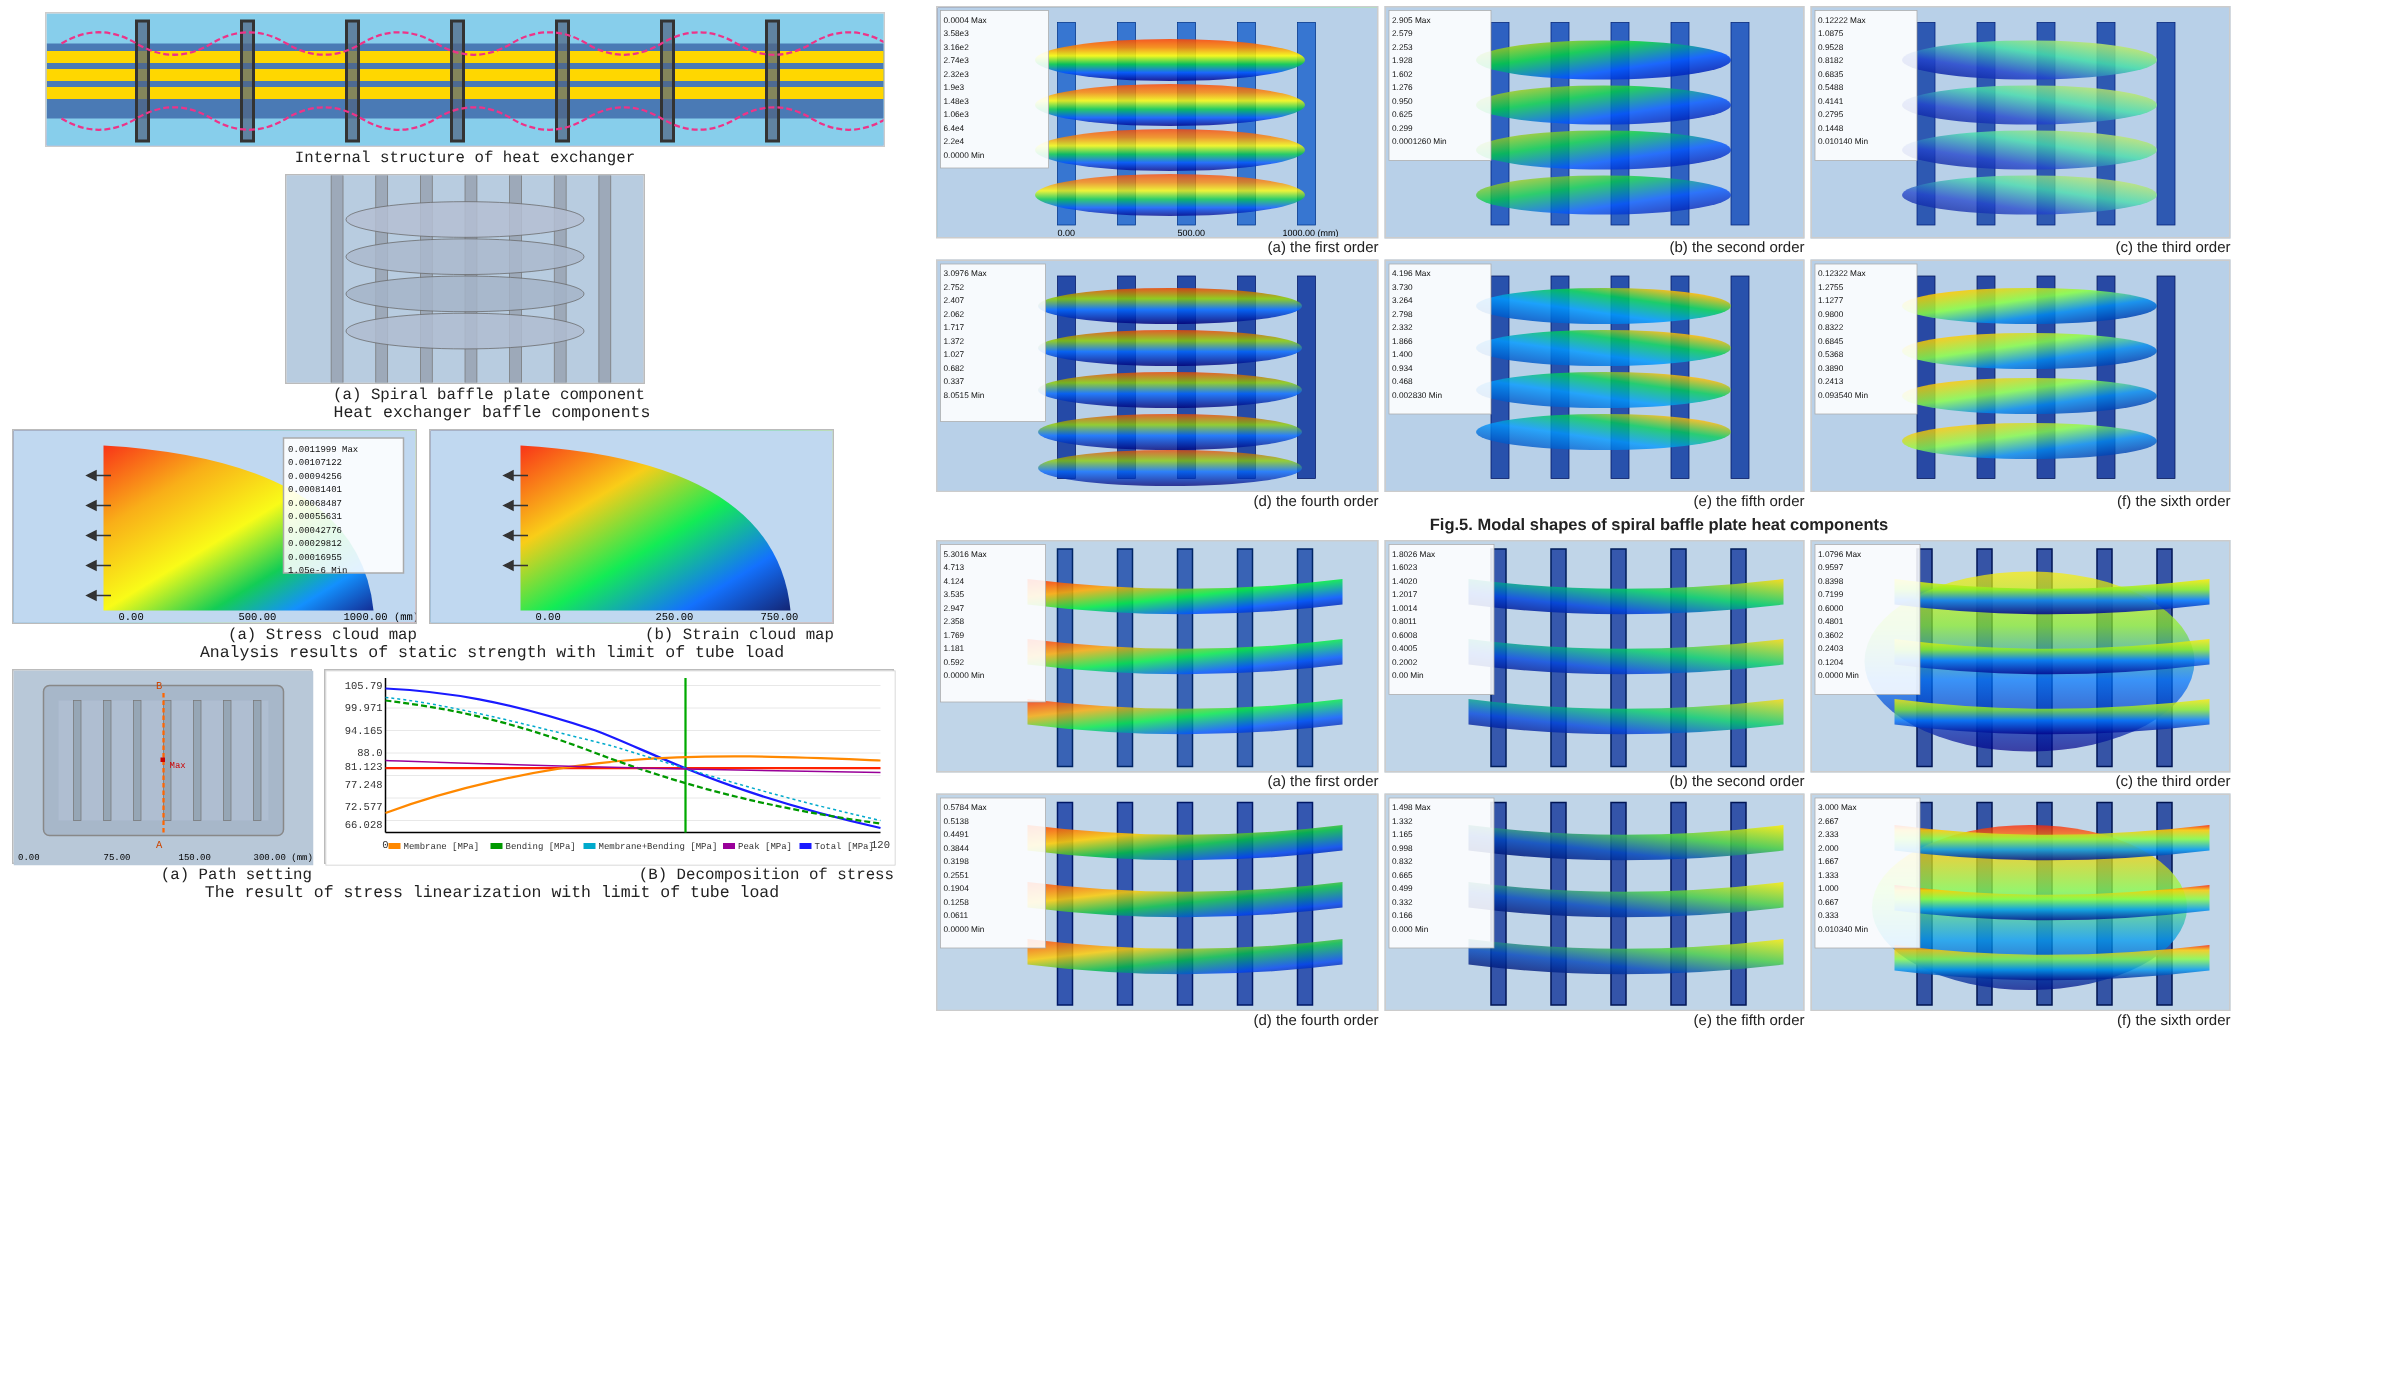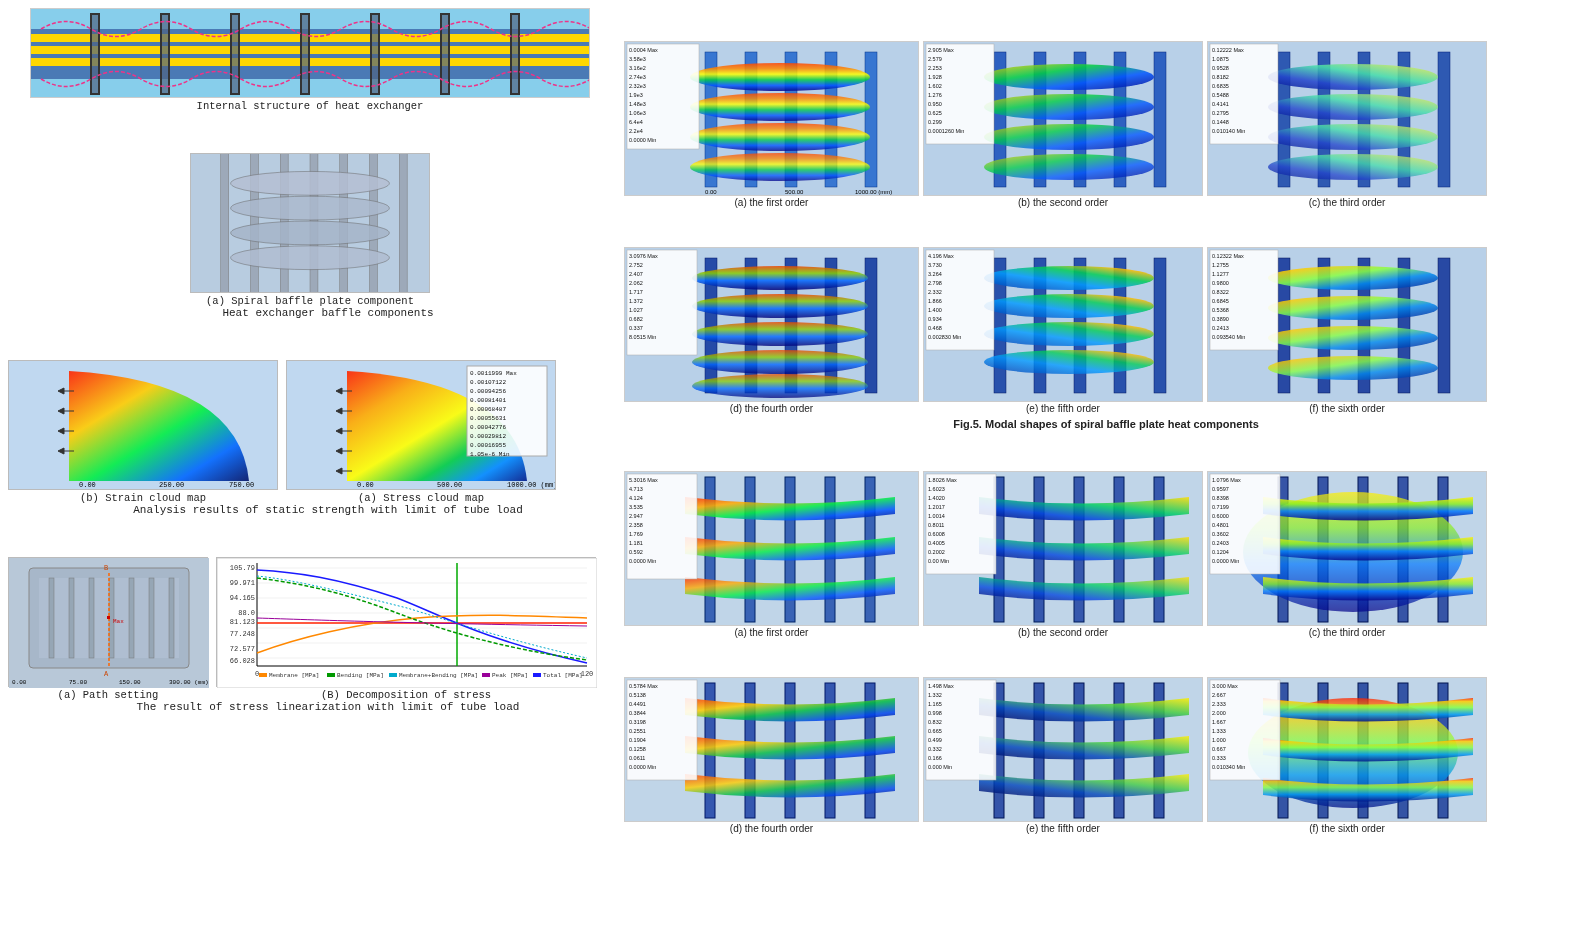--- a/index.html
+++ b/index.html
@@ -61,21 +61,20 @@
       position: relative;
       overflow: hidden;
     }
 
     
     .baffle-row {
       display: flex;
       gap: 10px;
       justify-content: space-around;
       width: 100%;
-      flex-direction: column;
     }
 
     .baffle-img {
       width: 240px;
       height: 140px;
       background: linear-gradient(135deg, #b0c8e8 0%, #d0ddf0 50%, #a8b8d0 100%);
       border: 1px solid #bbb;
       position: relative;
       overflow: hidden;
       display: flex;
@@ -129,22 +128,21 @@
     }
 
     .modal-row {
       display: flex;
       gap: 4px;
     }
 
     .modal-cell {
       display: flex;
       flex-direction: column;
-      align-items: center;
-      margin-top: 37px;
+      align-items: flex-end;
     }
 
     .modal-img {
       border: 1px solid #ccc;
       position: relative;
       overflow: hidden;
     }
 
     .modal-caption {
       font-size: 10px;
@@ -223,52 +221,20 @@
         </div>
         <div class="section-caption">(a) Spiral baffle plate component</div>
       </div>
 
     </div>
     <div class="section-title">Heat exchanger baffle components</div>
   </div>
 
   <div class="section">
     <div class="analysis-row">
-
-      <div class="modal-cell">
-        <div class="analysis-img" style="width:270px;height:130px;position:relative;">
-          <svg width="270" height="130" viewBox="0 0 270 130" xmlns="http://www.w3.org/2000/svg">
-            <defs>
-              <linearGradient id="strainGrad" x1="0" y1="0" x2="1" y2="1">
-                <stop offset="0%" stop-color="#ff2200"></stop>
-                <stop offset="30%" stop-color="#ffcc00"></stop>
-                <stop offset="55%" stop-color="#00ee44"></stop>
-                <stop offset="80%" stop-color="#0066ff"></stop>
-                <stop offset="100%" stop-color="#001166"></stop>
-              </linearGradient>
-            </defs>
-            <rect width="270" height="130" fill="#c0d8f0"></rect>
-            <path d="M 60 10 Q 230 20 240 120 L 60 120 Z" fill="url(#strainGrad)" opacity="0.9"></path>
-            <g stroke="#333" stroke-width="1" fill="#333">
-              <line x1="65" y1="30" x2="55" y2="30"></line>
-                <polygon points="55,27 49,30 55,33"></polygon>
-              <line x1="65" y1="50" x2="55" y2="50"></line>
-                <polygon points="55,47 49,50 55,53"></polygon>
-              <line x1="65" y1="70" x2="55" y2="70"></line>
-                <polygon points="55,67 49,70 55,73"></polygon>
-              <line x1="65" y1="90" x2="55" y2="90"></line>
-                <polygon points="55,87 49,90 55,93"></polygon>
-            </g>
-            <text x="70" y="126" font-size="7" fill="#000">0.00</text>
-            <text x="150" y="126" font-size="7" fill="#000">250.00</text>
-            <text x="220" y="126" font-size="7" fill="#000">750.00</text>
-          </svg>
-        </div>
-        <div class="section-caption">(b) Strain cloud map</div>
-      </div>
 
       <div class="modal-cell">
         <div class="analysis-img" style="width:270px;height:130px;position:relative;">
           <svg width="270" height="130" viewBox="0 0 270 130" xmlns="http://www.w3.org/2000/svg">
             <defs>
               <linearGradient id="stressGrad" x1="0" y1="0" x2="1" y2="1">
                 <stop offset="0%" stop-color="#ff2200"></stop>
                 <stop offset="25%" stop-color="#ffaa00"></stop>
                 <stop offset="50%" stop-color="#ffff00"></stop>
                 <stop offset="70%" stop-color="#00cc44"></stop>
@@ -307,20 +273,52 @@
               <text x="183" y="59">0.00055631</text>
               <text x="183" y="68">0.00042776</text>
               <text x="183" y="77">0.00029812</text>
               <text x="183" y="86">0.00016955</text>
               <text x="183" y="95">1.05e-6 Min</text>
             </g>
           </svg>
         </div>
         <div class="section-caption">(a) Stress cloud map</div>
       </div>
+
+      <div class="modal-cell">
+        <div class="analysis-img" style="width:270px;height:130px;position:relative;">
+          <svg width="270" height="130" viewBox="0 0 270 130" xmlns="http://www.w3.org/2000/svg">
+            <defs>
+              <linearGradient id="strainGrad" x1="0" y1="0" x2="1" y2="1">
+                <stop offset="0%" stop-color="#ff2200"></stop>
+                <stop offset="30%" stop-color="#ffcc00"></stop>
+                <stop offset="55%" stop-color="#00ee44"></stop>
+                <stop offset="80%" stop-color="#0066ff"></stop>
+                <stop offset="100%" stop-color="#001166"></stop>
+              </linearGradient>
+            </defs>
+            <rect width="270" height="130" fill="#c0d8f0"></rect>
+            <path d="M 60 10 Q 230 20 240 120 L 60 120 Z" fill="url(#strainGrad)" opacity="0.9"></path>
+            <g stroke="#333" stroke-width="1" fill="#333">
+              <line x1="65" y1="30" x2="55" y2="30"></line>
+                <polygon points="55,27 49,30 55,33"></polygon>
+              <line x1="65" y1="50" x2="55" y2="50"></line>
+                <polygon points="55,47 49,50 55,53"></polygon>
+              <line x1="65" y1="70" x2="55" y2="70"></line>
+                <polygon points="55,67 49,70 55,73"></polygon>
+              <line x1="65" y1="90" x2="55" y2="90"></line>
+                <polygon points="55,87 49,90 55,93"></polygon>
+            </g>
+            <text x="70" y="126" font-size="7" fill="#000">0.00</text>
+            <text x="150" y="126" font-size="7" fill="#000">250.00</text>
+            <text x="220" y="126" font-size="7" fill="#000">750.00</text>
+          </svg>
+        </div>
+        <div class="section-caption">(b) Strain cloud map</div>
+      </div>
     </div>
     <div class="section-title">Analysis results of static strength with limit of tube load</div>
   </div>
 
   <div class="section">
     <div class="path-row">
 
       <div class="modal-cell">
         <div class="path-img" style="width:200px;height:130px;">
           <svg width="200" height="130" viewBox="0 0 200 130" xmlns="http://www.w3.org/2000/svg">

